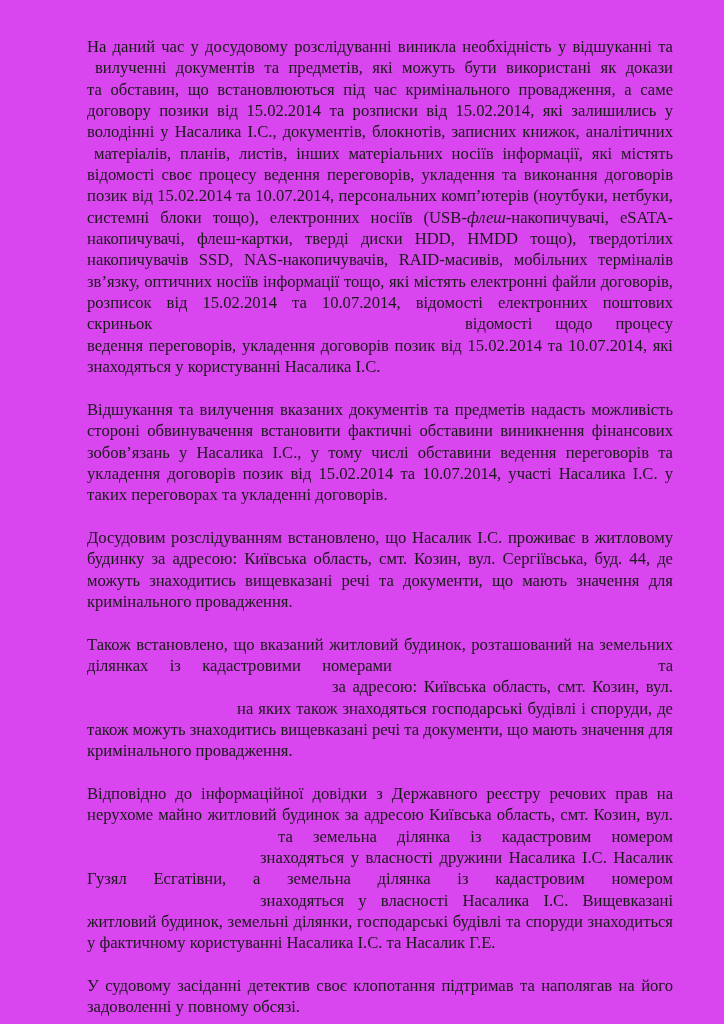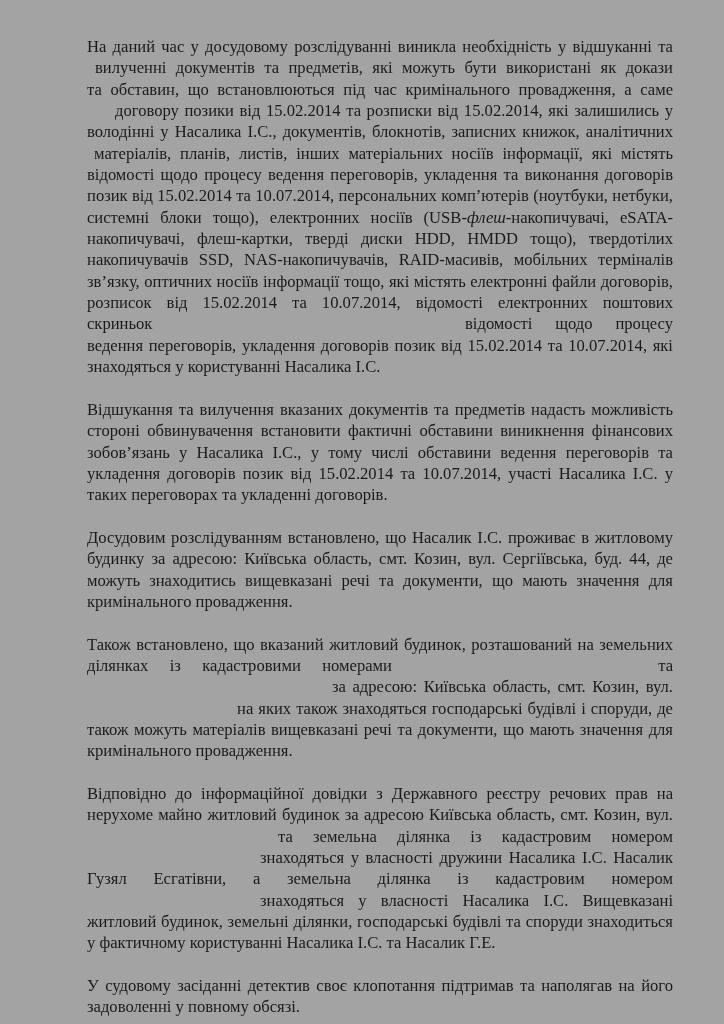--- a/index.html
+++ b/index.html
@@ -1,18 +1,18 @@
 <!DOCTYPE html>
 <html><head>
 <meta charset="utf-8">
 <style>
   html, body { margin: 0; padding: 0; background: #ffffff; }
   body { width: 724px; height: 1024px; overflow: hidden; position: relative; }
   .page {
-    position: absolute; left: 0; top: 0; width: 724px; height: 1024px; background: #a3a3a3;
+    position: absolute; left: 0; top: 0; width: 724px; height: 1024px; background: #d946ef;
   }
   .text {
     position: absolute; left: 87px; top: 36px; width: 586px;
     font-family: "Liberation Serif", "DejaVu Serif", serif;
     font-size: 16.6px; color: #1a1a1a; line-height: 21.35px;
   }
   .para { margin: 0 0 21.35px 0; }
   .line {
     display: block; height: 21.35px; white-space: nowrap;
     text-align: justify; text-align-last: justify; overflow: hidden;
@@ -24,24 +24,24 @@
 </head>
 <body>
 
 <div class="page">
   <div class="text">
 
     <p class="para">
       <span class="line" style="white-space: normal;">На даний час у досудовому розслідуванні виникла необхідність у відшуканні та</span>
       <span class="line" style="white-space: normal; margin-left: 8px;">вилученні документів та предметів, які можуть бути використані як докази фактів</span>
       <span class="line" style="white-space: normal;">та обставин, що встановлюються під час кримінального провадження, а саме</span>
-      <span class="line" style="white-space: normal; margin-left: 28px;">договору позики від 15.02.2014 та розписки від 15.02.2014, які залишились у</span>
+      <span class="line" style="white-space: normal;">договору позики від 15.02.2014 та розписки від 15.02.2014, які залишились у</span>
       <span class="line" style="white-space: normal;">володінні у Насалика І.С., документів, блокнотів, записних книжок, аналітичних</span>
       <span class="line" style="white-space: normal; margin-left: 7px;">матеріалів, планів, листів, інших матеріальних носіїв інформації, які містять</span>
-      <span class="line" style="white-space: normal;">відомості щодо процесу ведення переговорів, укладення та виконання договорів</span>
+      <span class="line" style="white-space: normal;">відомості своє процесу ведення переговорів, укладення та виконання договорів</span>
       <span class="line" style="white-space: normal;">позик від 15.02.2014 та 10.07.2014, персональних комп’ютерів (ноутбуки, нетбуки,</span>
       <span class="line" style="white-space: normal;"><span>системні блоки тощо), електронних носіїв (USB-</span><em>флеш</em><span>-накопичувачі, eSATA-</span></span>
       <span class="line" style="white-space: normal;">накопичувачі, флеш-картки, тверді диски HDD, HMDD тощо), твердотілих</span>
       <span class="line" style="white-space: normal;">накопичувачів SSD, NAS-накопичувачів, RAID-масивів, мобільних терміналів</span>
       <span class="line" style="white-space: normal;">зв’язку, оптичних носіїв інформації тощо, які містять електронні файли договорів,</span>
       <span class="line" style="white-space: normal;">розписок від 15.02.2014 та 10.07.2014, відомості електронних поштових</span>
       <span class="line" style="display: flex; justify-content: space-between; white-space: normal;">
           <span>скриньок</span>
           <span style="display:inline-block;width:208px;text-align:justify;text-align-last:justify;">відомості щодо процесу</span>
         </span>
@@ -65,21 +65,21 @@
     </p>
 
     <p class="para">
       <span class="line" style="white-space: normal;">Також встановлено, що вказаний житловий будинок, розташований на земельних</span>
       <span class="line" style="display: flex; justify-content: space-between; white-space: normal;">
           <span style="display:inline-block;width:305px;text-align:justify;text-align-last:justify;">ділянках із кадастровими номерами</span>
           <span>та</span>
         </span>
       <span class="line indent" style="--ind: 245px; white-space: normal;">за адресою: Київська область, смт. Козин, вул.</span>
       <span class="line indent" style="--ind: 150px; white-space: normal;">на яких також знаходяться господарські будівлі і споруди, де</span>
-      <span class="line" style="white-space: normal;">також можуть матеріалів вищевказані речі та документи, що мають значення для</span>
+      <span class="line" style="white-space: normal;">також можуть знаходитись вищевказані речі та документи, що мають значення для</span>
       <span class="line last" style="white-space: normal;">кримінального провадження.</span>
     </p>
 
     <p class="para">
       <span class="line" style="white-space: normal;">Відповідно до інформаційної довідки з Державного реєстру речових прав на</span>
       <span class="line" style="white-space: normal; font-family: Liberation Serif, serif;">нерухоме майно житловий будинок за адресою Київська область, смт. Козин, вул.</span>
       <span class="line indent" style="--ind: 191px; white-space: normal;">та земельна ділянка із кадастровим номером</span>
       <span class="line indent" style="--ind: 173px; white-space: normal;">знаходяться у власності дружини Насалика І.С. Насалик</span>
       <span class="line" style="white-space: normal;">Гузял Есгатівни, а земельна ділянка із кадастровим номером</span>
       <span class="line indent" style="--ind: 173px; white-space: normal;">знаходяться у власності Насалика І.С. Вищевказані</span>

